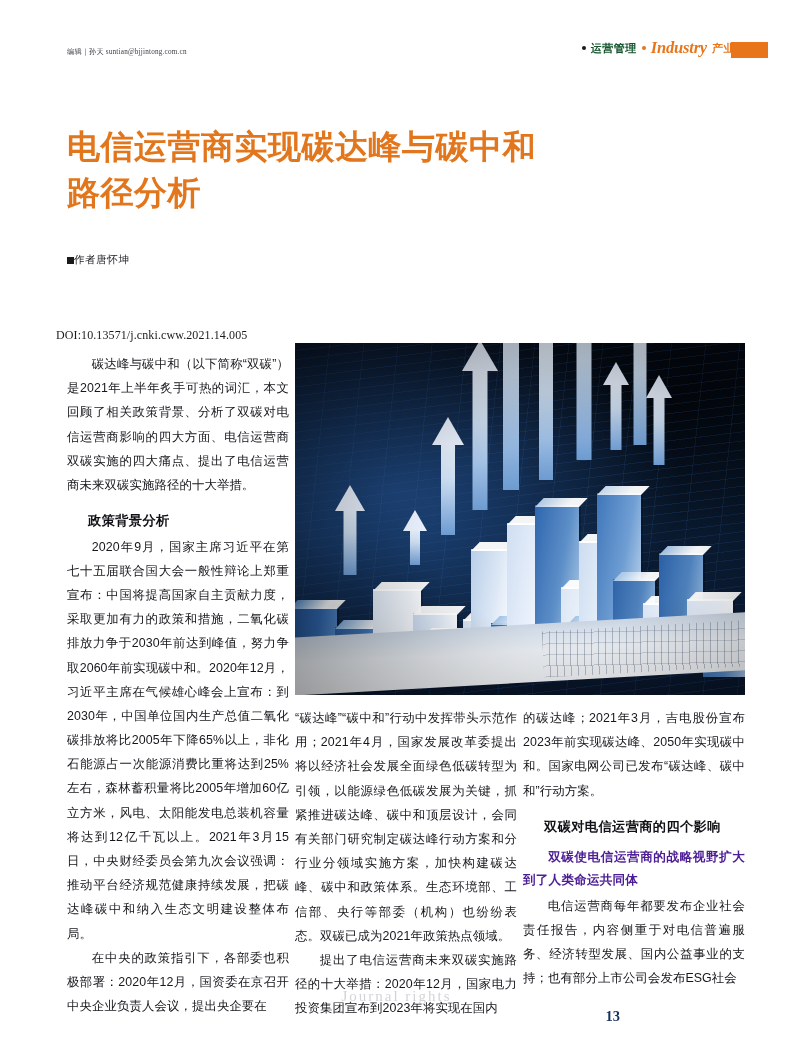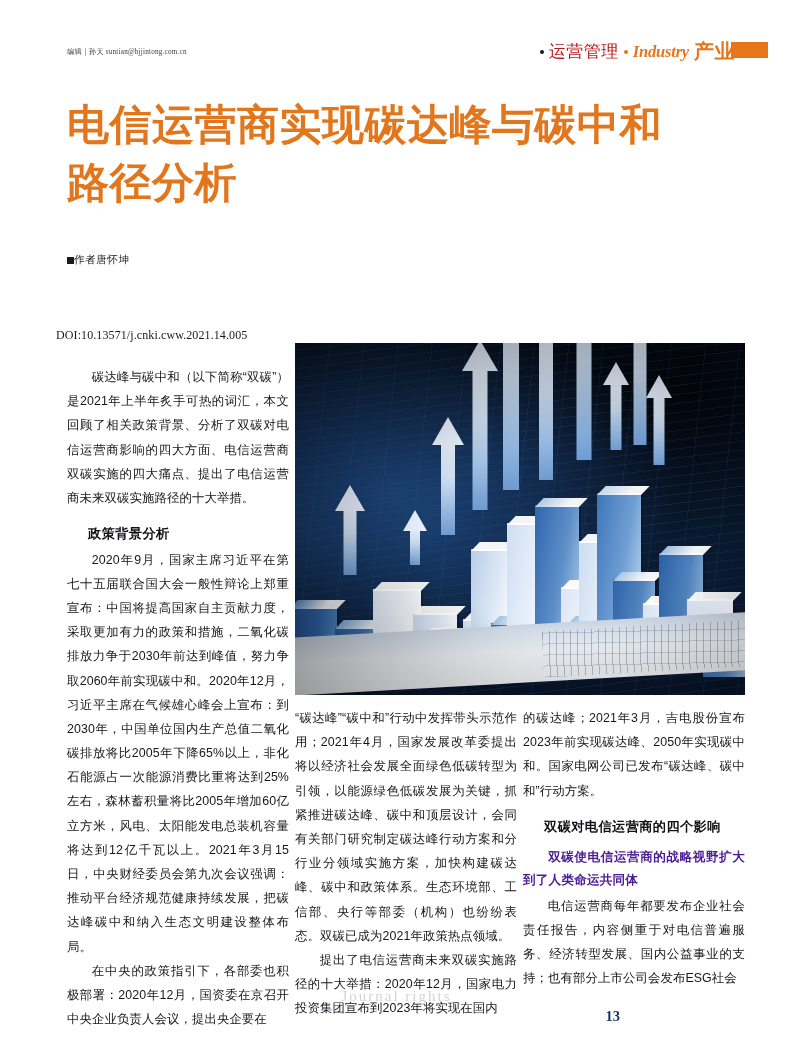--- a/index.html
+++ b/index.html
@@ -21,37 +21,37 @@
     white-space: nowrap; font-family: "Liberation Serif", serif;
   }
   .runhead-right {
     position: absolute; right: 58px; top: 38px;
     display: flex; align-items: center; gap: 5px;
     white-space: nowrap;
   }
   .rh-dot { width:4px; height:4px; background:#1a1a1a; border-radius:50%; display:inline-block; }
   .rh-dot.orange { background:#e8751a; }
   .rh-cn {
-    font-size: 17px; font-weight: 400; color: #b91c1c; letter-spacing:.5px;
+    font-size: 11px; font-weight: 700; color: #14532d; letter-spacing:.5px;
   }
   .rh-en {
     font-size: 16.5px; font-weight: 700; color: #e8751a;
     font-style: italic; letter-spacing: -0.2px;
     font-family: "Liberation Serif", serif;
   }
-  .rh-cn2 { font-size: 20px; font-weight: 700; color: #e8751a; letter-spacing:.5px; }
+  .rh-cn2 { font-size: 11px; font-weight: 700; color: #e8751a; letter-spacing:.5px; }
   .rh-block {
     position:absolute; right: 25px; top: 42px;
     width: 37px; height: 16px; background: #e8751a;
   }
 
   
   .title {
-    position: absolute; left: 67px; top: 96px; width: 620px;
-    font-size: 42px; font-weight: 700; color: #e2761c;
+    position: absolute; left: 67px; top: 124px; width: 620px;
+    font-size: 33px; font-weight: 700; color: #e2761c;
     line-height: 1.38; letter-spacing: .5px;
   }
   .title span { display:block; }
 
   
   .author {
     position: absolute; left: 67px; top: 253px;
     font-size: 10.5px; color: #23232b; letter-spacing: .6px;
     display:flex; align-items:center; 
   }
@@ -128,21 +128,21 @@
   }
   .col p { text-indent: 2em; margin:0; }
   .h2 {
     font-size: 13.2px; font-weight:700; color:#101016;
     text-indent: 1.6em; margin: 13px 0 2px 0; letter-spacing:.4px; line-height:1.7;
   }
   .h3 {
     font-size: 12.6px; font-weight:700; color:#4c1d95;
     text-indent: 2em; margin: 8px 0 1px 0; letter-spacing:.2px; line-height:1.85;
   }
-  #col1 { left: 67px;  top: 352px; width: 222px; margin-top: 13px; }
+  #col1 { left: 67px;  top: 352px; width: 222px; }
   #col2 { left: 295px; top: 706px; width: 222px; }
   #col3 { left: 523px; top: 706px; width: 222px; }
 
   
   .wm {
     position:absolute; left: 0; top: 952px; width: 793px;
     text-align:center; color: rgba(110,110,120,.30);
     font-size: 15px; letter-spacing: 2px; pointer-events:none;
     font-family: "Liberation Serif", serif;
     margin-top: 36px;

